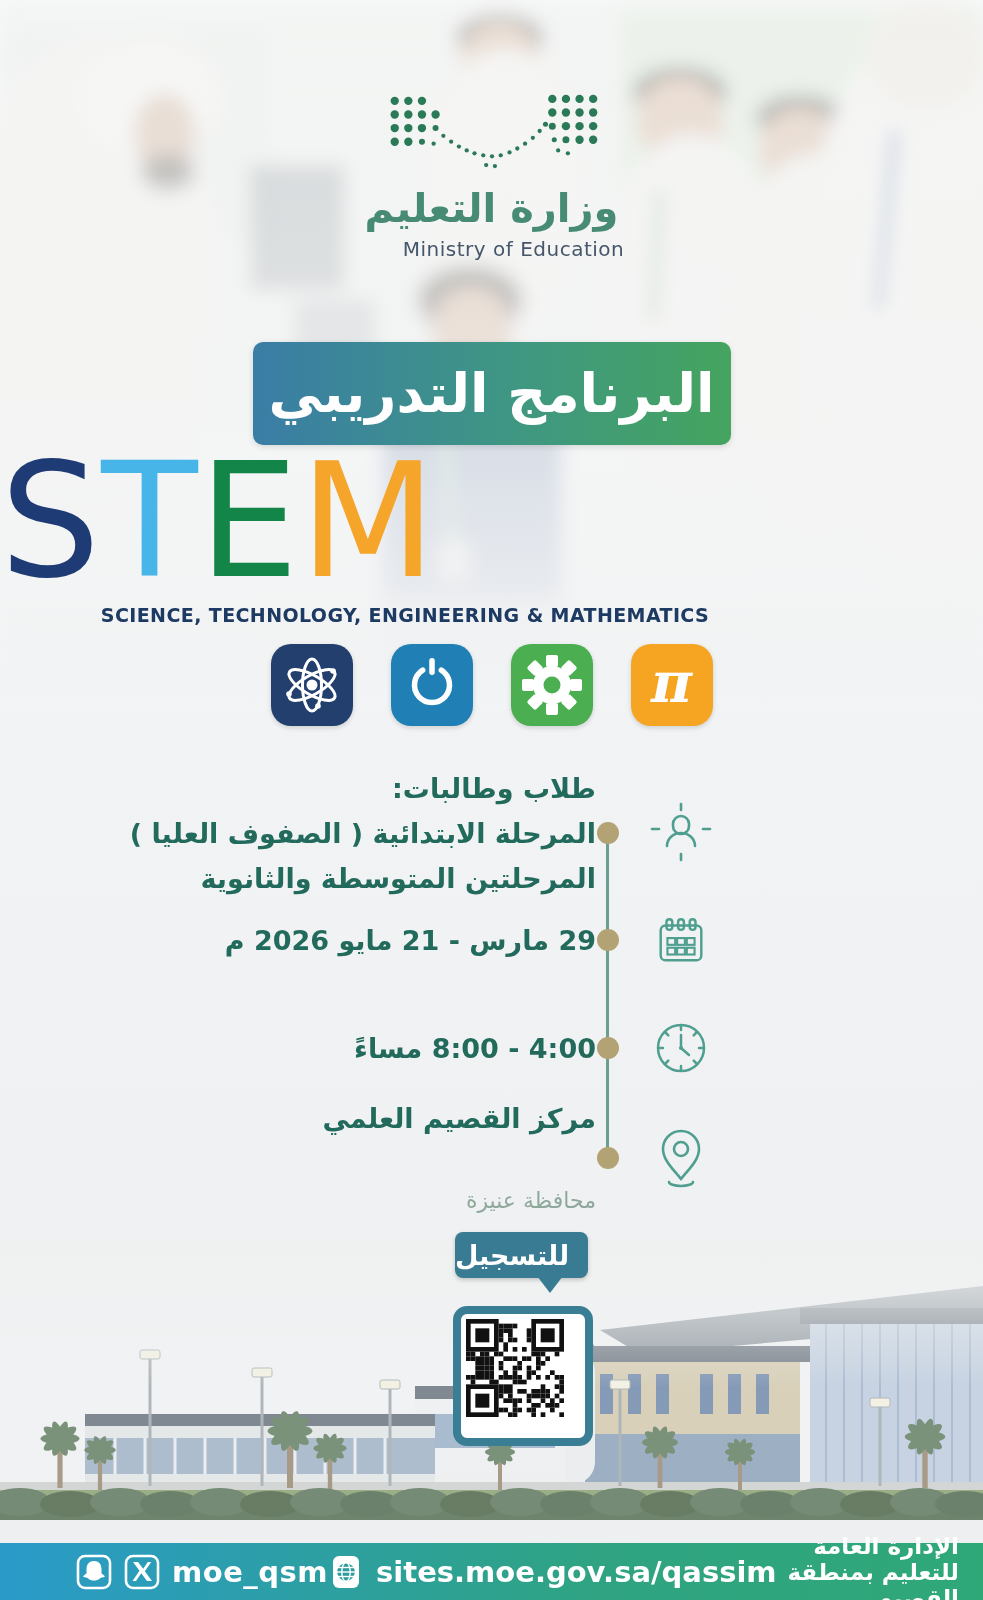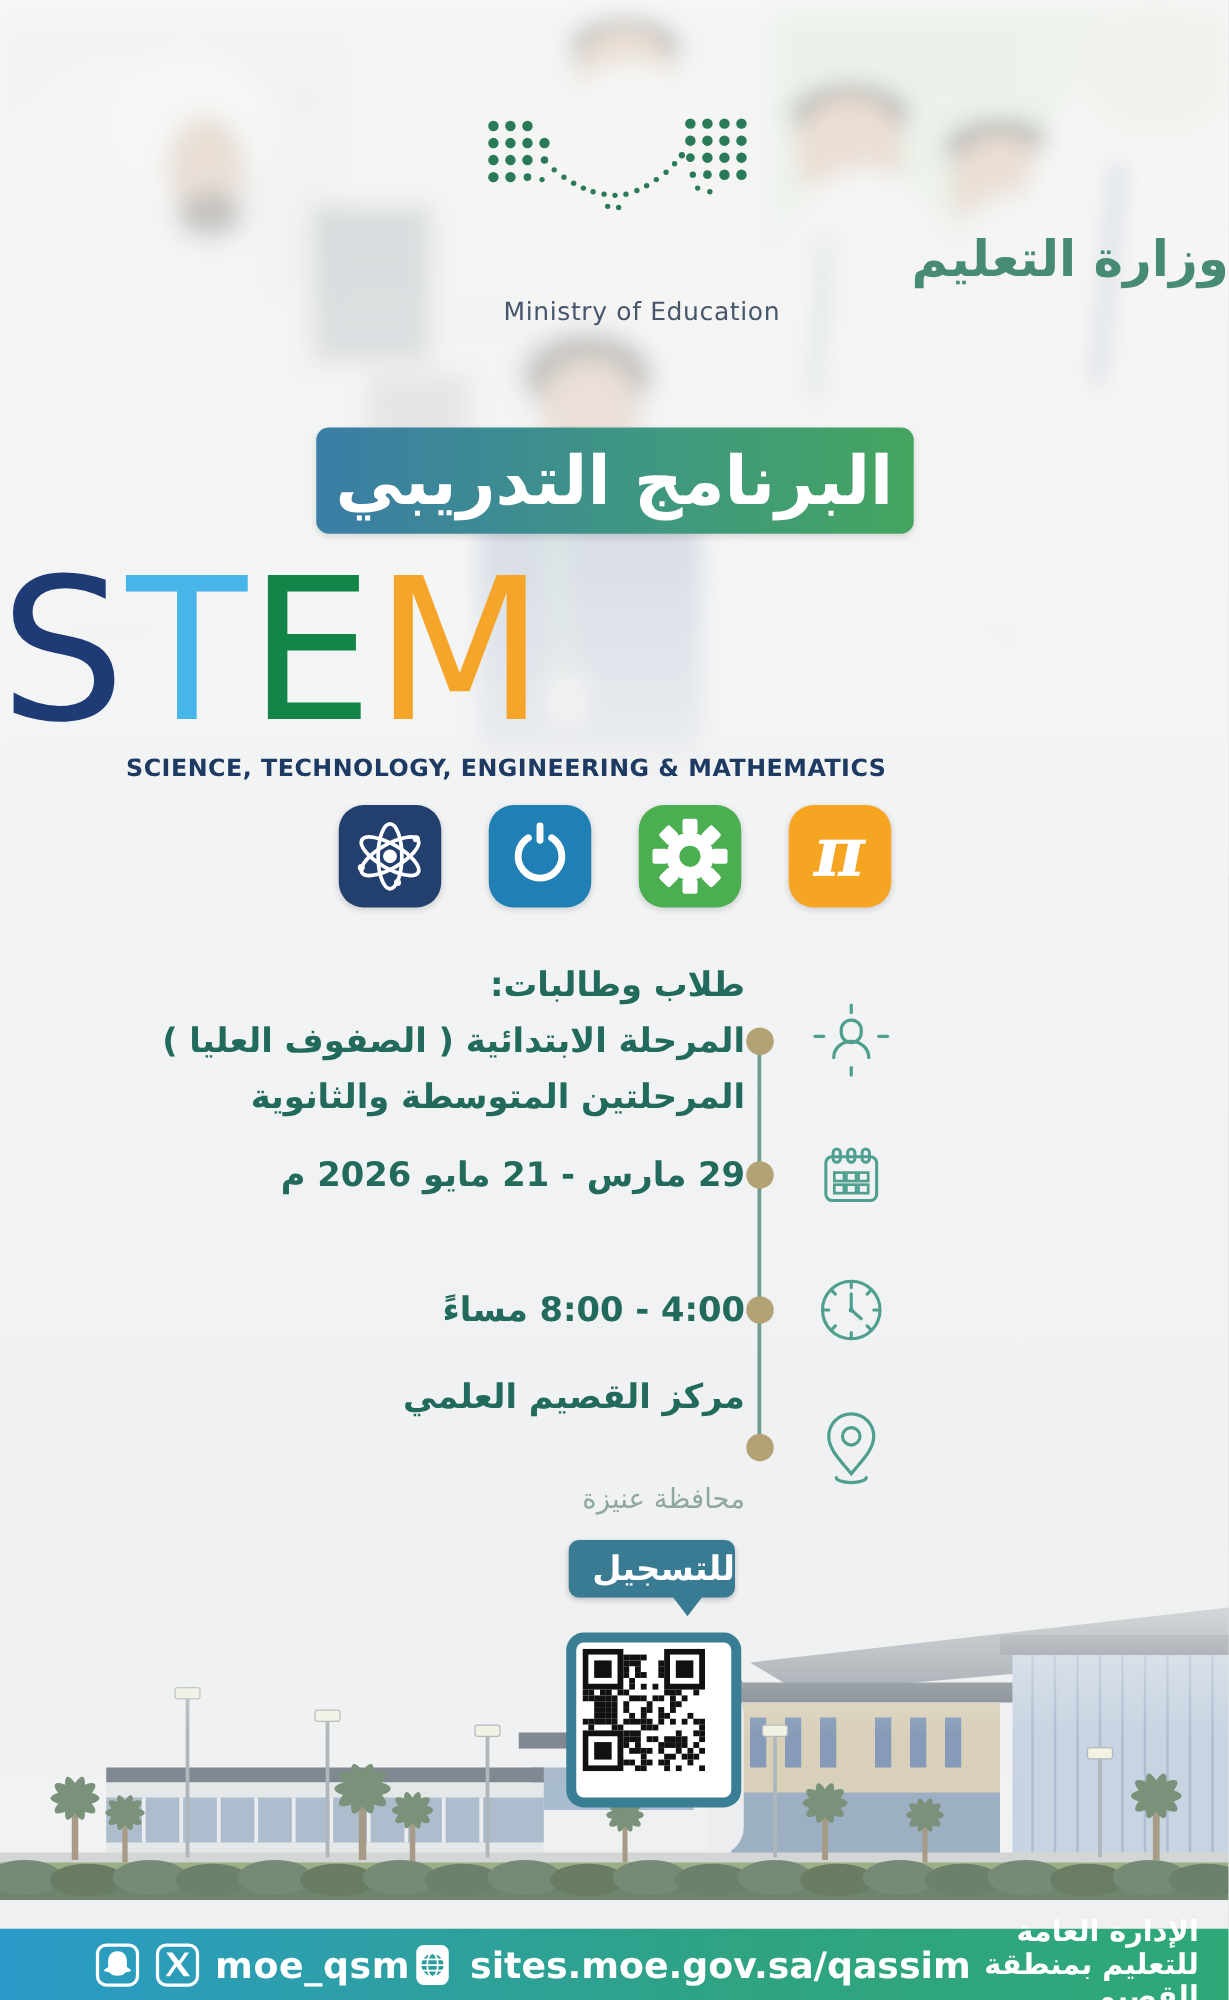--- a/index.html
+++ b/index.html
@@ -9,26 +9,26 @@
     overflow:hidden;
     font-family:"DejaVu Sans","Liberation Sans",sans-serif;
   }
   svg{display:block}
   
   .photo-top{position:absolute;top:0;left:0;width:983px;height:700px;z-index:0;}
   .photo-bottom{position:absolute;top:1238px;left:0;width:983px;height:282px;z-index:0;}
   
   .moe{position:absolute;top:88px;left:0;width:983px;text-align:center;z-index:2;}
   .moe .dots{margin:0 auto;}
-  .moe-title{margin-top:14px;font-size:40px;font-weight:700;color:#478b75;direction:rtl;line-height:1;text-align:right;}
+  .moe-title{margin-top:14px;font-size:40px;font-weight:700;color:#478b75;direction:rtl;line-height:1;}
   .moe-sub{margin-top:9px;font-size:20px;color:#46566b;letter-spacing:.5px;padding-left:44px;}
   
   .banner{
     position:absolute;top:342px;left:50%;transform:translateX(-50%);
-    width:478px;height:85px;border-radius:10px;z-index:2;
+    width:478px;height:103px;border-radius:10px;z-index:2;
     background:linear-gradient(90deg,#3a7da6 0%,#3f9782 55%,#45a45f 100%);
     color:#fff;font-size:54px;font-weight:800;direction:rtl;
     display:flex;align-items:center;justify-content:center;
     box-shadow:0 2px 6px rgba(0,0,0,.12);
   }
   
   .stem{position:absolute;top:442px;left:0;width:883px;text-align:left;z-index:2;
     font-size:158px;font-weight:400;line-height:1;letter-spacing:1px;}
   .stem .c0{color:#1e3b76}.stem .c1{color:#47b5e8}.stem .c2{color:#138549}.stem .c3{color:#f6a52b}
   .stem-sub{position:absolute;top:604px;left:0;width:810px;text-align:center;z-index:2;
@@ -47,21 +47,21 @@
   .tl-text .ln{font-size:27px;font-weight:700;line-height:45px;}
   .tl-text .ln.muted{font-size:22px;font-weight:400;color:#8fa89c;line-height:40px;margin-top:40px;}
   .tl-dot{position:absolute;left:597px;top:0;width:22px;height:22px;margin-top:-11px;border-radius:50%;
     background:#b3a273;}
   .tl-ico{position:absolute;left:648px;top:0;transform:translateY(-50%);width:66px;height:66px;
     display:flex;align-items:center;justify-content:center;}
   .i0{top:833px}.i1{top:940px}.i2{top:1048px}.i3{top:1158px}
   
   .reg-bubble{position:absolute;top:1232px;left:455px;width:133px;height:46px;z-index:3;
     background:#397b93;border-radius:8px;color:#fff;font-size:27px;font-weight:700;direction:rtl;
-    display:flex;align-items:center;justify-content:flex-start;box-shadow:0 2px 4px rgba(0,0,0,.2);}
+    display:flex;align-items:center;justify-content:flex-end;box-shadow:0 2px 4px rgba(0,0,0,.2);}
   .reg-bubble:after{content:"";position:absolute;bottom:-15px;left:62%;width:0;height:0;
     border-left:13px solid transparent;border-right:13px solid transparent;border-top:17px solid #397b93;}
   .qr-box{position:absolute;top:1306px;left:453px;width:114px;height:114px;z-index:3;
     background:#fff;border:8px solid #3a7e95;border-radius:14px;padding:5px;}
   
   .footer{position:absolute;bottom:0;left:0;width:983px;height:57px;z-index:4;
     background:linear-gradient(90deg,#2a9bc9 0%,#2fa382 60%,#2fa878 100%);
     display:flex;align-items:center;justify-content:space-between;direction:rtl;
     padding:0 24px 0 76px;box-sizing:border-box;color:#fff;}
   .f-group{display:flex;align-items:center;gap:12px;}

